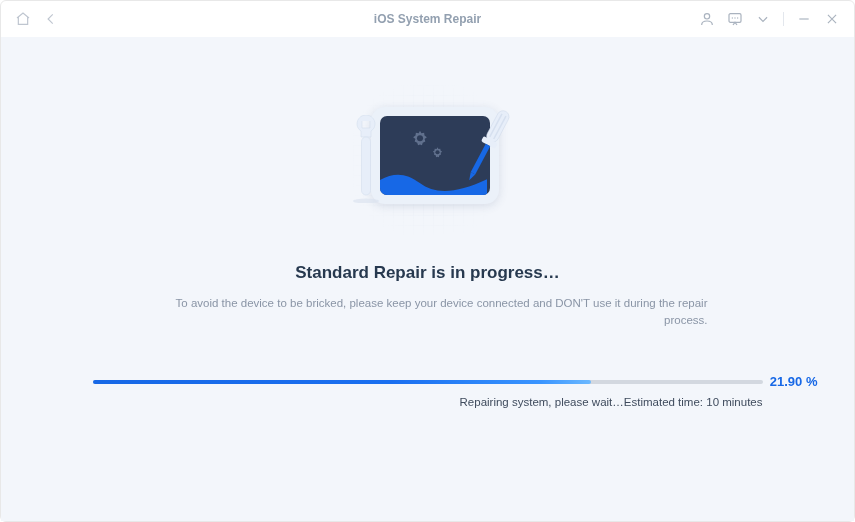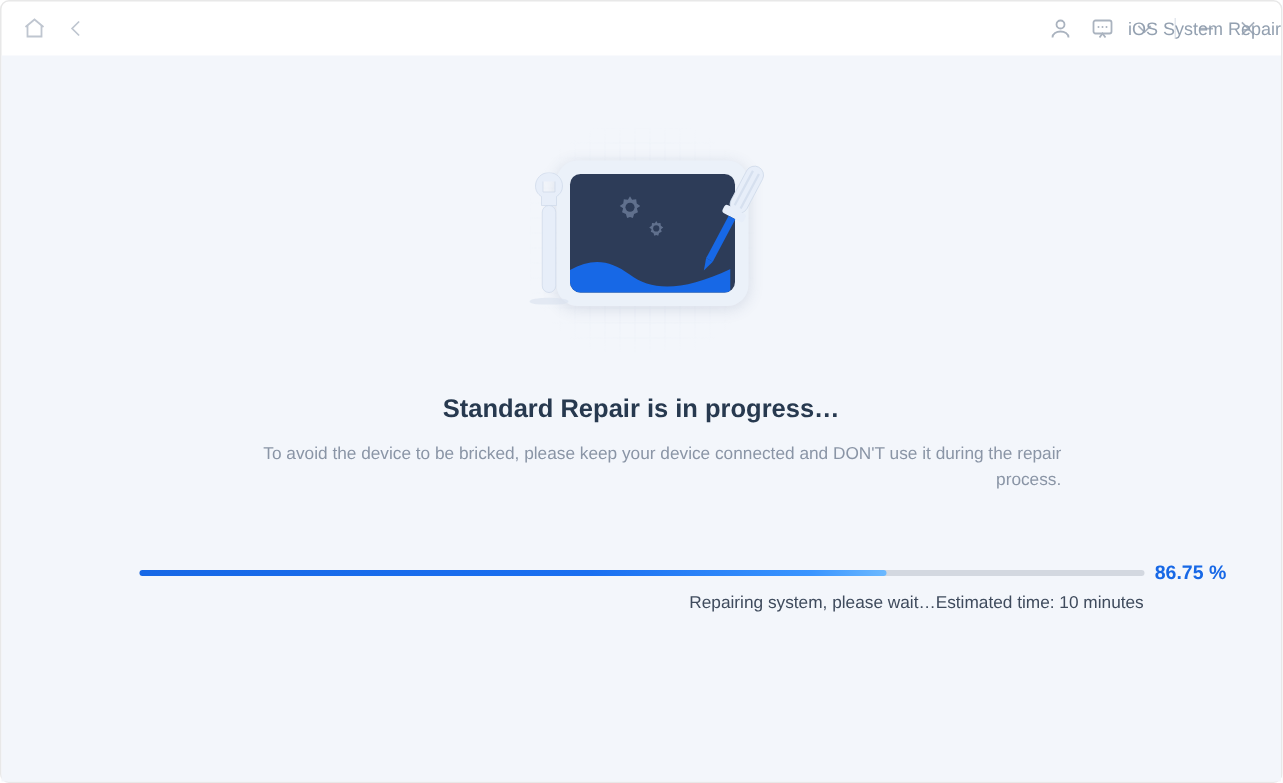--- a/index.html
+++ b/index.html
@@ -28,24 +28,24 @@
     }
     .titlebar-left {
       display: flex;
       align-items: center;
       gap: 12px;
       color: #bfc6d0;
     }
     .titlebar-title {
       position: absolute;
       left: 0; right: 0;
-      text-align: right;
+      text-align: center;
       font-size: 12px;
       color: #93a0b0;
-      font-weight: 400;
+      font-weight: 700;
     }
     .titlebar-right {
       margin-left: auto;
       display: flex;
       align-items: center;
       gap: 12px;
       color: #aab3bf;
     }
     .icon-btn {
       width: 16px;
@@ -280,21 +280,21 @@
         </g>
       </svg>
     </div>
 
     <div class="heading">Standard Repair is in progress…</div>
     <div class="subtext">To avoid the device to be bricked, please keep your device connected and DON'T use it during the repair process.</div>
 
     <div class="progress-wrap">
       <div class="progress-bar">
         <div class="progress-fill" id="pfill" style="width: 74.35%;"></div>
-        <div class="progress-pct">86.75 %</div>
+        <div class="progress-pct">21.90 %</div>
       </div>
       <div class="progress-labels">
         <span>Repairing system, please wait…</span>
         <span class="right">Estimated time: 10 minutes</span>
       </div>
     </div>
 
   </div>
 </div>
 

